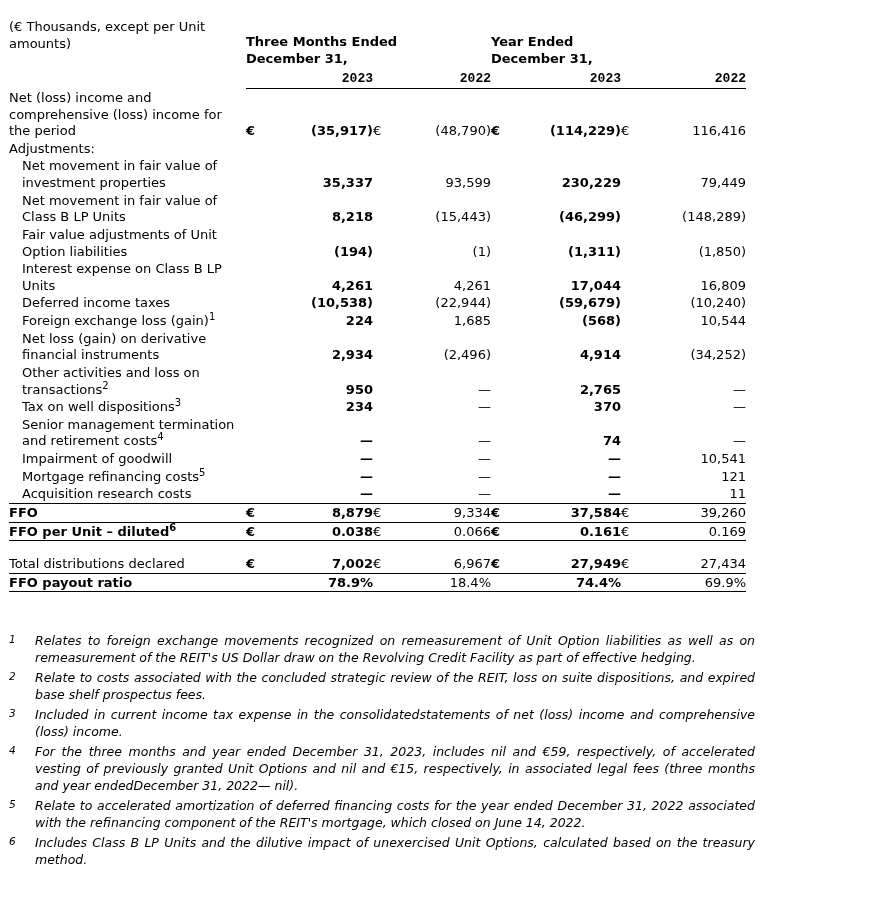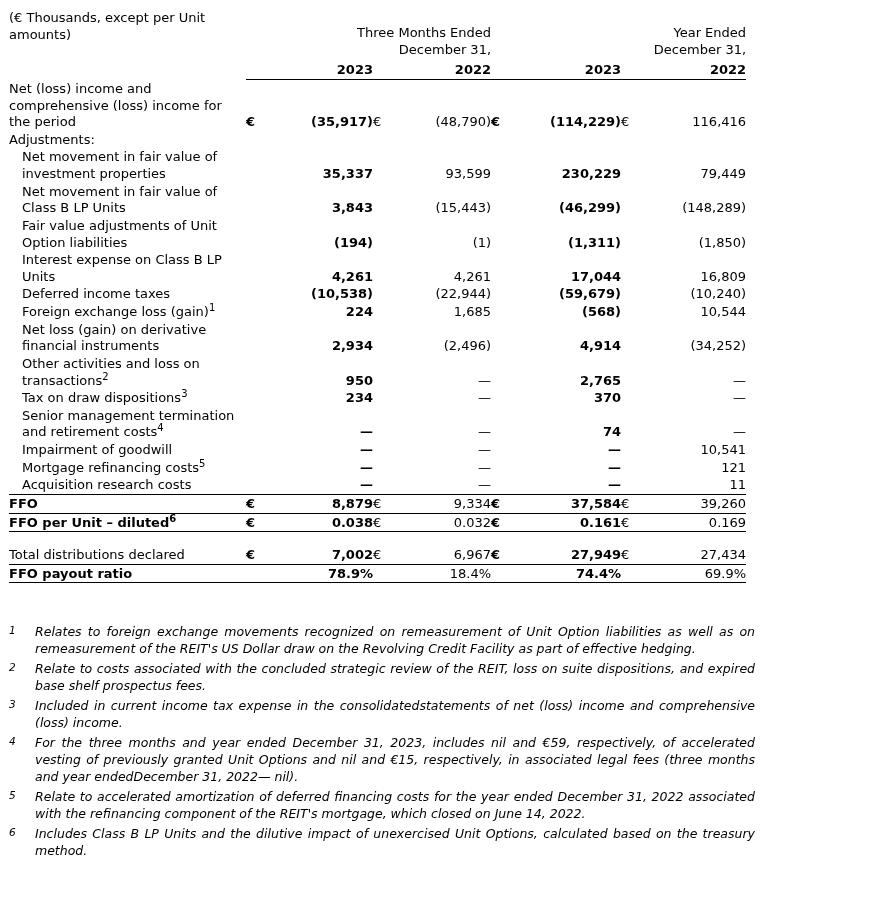--- a/index.html
+++ b/index.html
@@ -12,21 +12,21 @@
     height: 900px;
     overflow: hidden;
     font-family: "DejaVu Sans", "Liberation Sans", sans-serif;
     font-size: 13px;
     color: #000000;
   }
   .page {
     box-sizing: border-box;
     width: 872px;
     height: 900px;
-    padding: 9px 0 0 9px;
+    padding: 18px 0 0 9px;
   }
 
   
   table.fin {
     border-collapse: collapse;
     table-layout: fixed;
     width: 737px;
   }
   table.fin td {
     vertical-align: bottom;
@@ -45,25 +45,25 @@
 
   thead td.unit-note {
     vertical-align: top;
     line-height: 1.3;
   }
   thead td.grp {
     vertical-align: top;
     padding-top: 16px;
   }
   thead td.grp div {
-    text-align: right;
-    font-weight: normal;
+    text-align: left;
+    font-weight: bold;
     line-height: 1.3;
   }
-  tr.years td { padding-top: 3px; padding-bottom: 1px; font-weight: bold; }
+  tr.years td { padding-top: 3px; padding-bottom: 1px; font-weight: bold; font-family: Liberation Mono, monospace; }
   tr.spacer td { height: 13px; border: none; }
 
   sup.fnref {
     font-size: 10px;
     line-height: 0;
     vertical-align: super;
   }
 
   
   .footnotes {
@@ -158,21 +158,21 @@
           <td class="cur"></td>
           <td class="val">93,599</td>
           <td class="cur b"></td>
           <td class="val b">230,229</td>
           <td class="cur"></td>
           <td class="val">79,449</td>
         </tr>
         <tr>
           <td class="lbl ind"><span>Net movement in fair value of Class B LP Units</span></td>
           <td class="cur b"></td>
-          <td class="val b">3,843</td>
+          <td class="val b">8,218</td>
           <td class="cur"></td>
           <td class="val hang">(15,443)</td>
           <td class="cur b"></td>
           <td class="val hang b">(46,299)</td>
           <td class="cur"></td>
           <td class="val hang">(148,289)</td>
         </tr>
         <tr>
           <td class="lbl ind"><span>Fair value adjustments of Unit Option liabilities</span></td>
           <td class="cur b"></td>
@@ -233,21 +233,21 @@
           <td class="cur b"></td>
           <td class="val b">950</td>
           <td class="cur"></td>
           <td class="val">—</td>
           <td class="cur b"></td>
           <td class="val b">2,765</td>
           <td class="cur"></td>
           <td class="val">—</td>
         </tr>
         <tr>
-          <td class="lbl ind"><span>Tax on draw dispositions</span><sup class="fnref">3</sup></td>
+          <td class="lbl ind"><span>Tax on well dispositions</span><sup class="fnref">3</sup></td>
           <td class="cur b"></td>
           <td class="val b">234</td>
           <td class="cur"></td>
           <td class="val">—</td>
           <td class="cur b"></td>
           <td class="val b">370</td>
           <td class="cur"></td>
           <td class="val">—</td>
         </tr>
         <tr>
@@ -303,21 +303,21 @@
           <td class="cur b">€</td>
           <td class="val b">37,584</td>
           <td class="cur">€</td>
           <td class="val">39,260</td>
         </tr>
         <tr class="rule">
           <td class="lbl b"><span>FFO per Unit – diluted</span><sup class="fnref">6</sup></td>
           <td class="cur b">€</td>
           <td class="val b">0.038</td>
           <td class="cur">€</td>
-          <td class="val">0.032</td>
+          <td class="val">0.066</td>
           <td class="cur b">€</td>
           <td class="val b">0.161</td>
           <td class="cur">€</td>
           <td class="val">0.169</td>
         </tr>
         <tr class="spacer">
           <td colspan="9"></td>
         </tr>
         <tr class="rule">
           <td class="lbl"><span>Total distributions declared</span></td>

